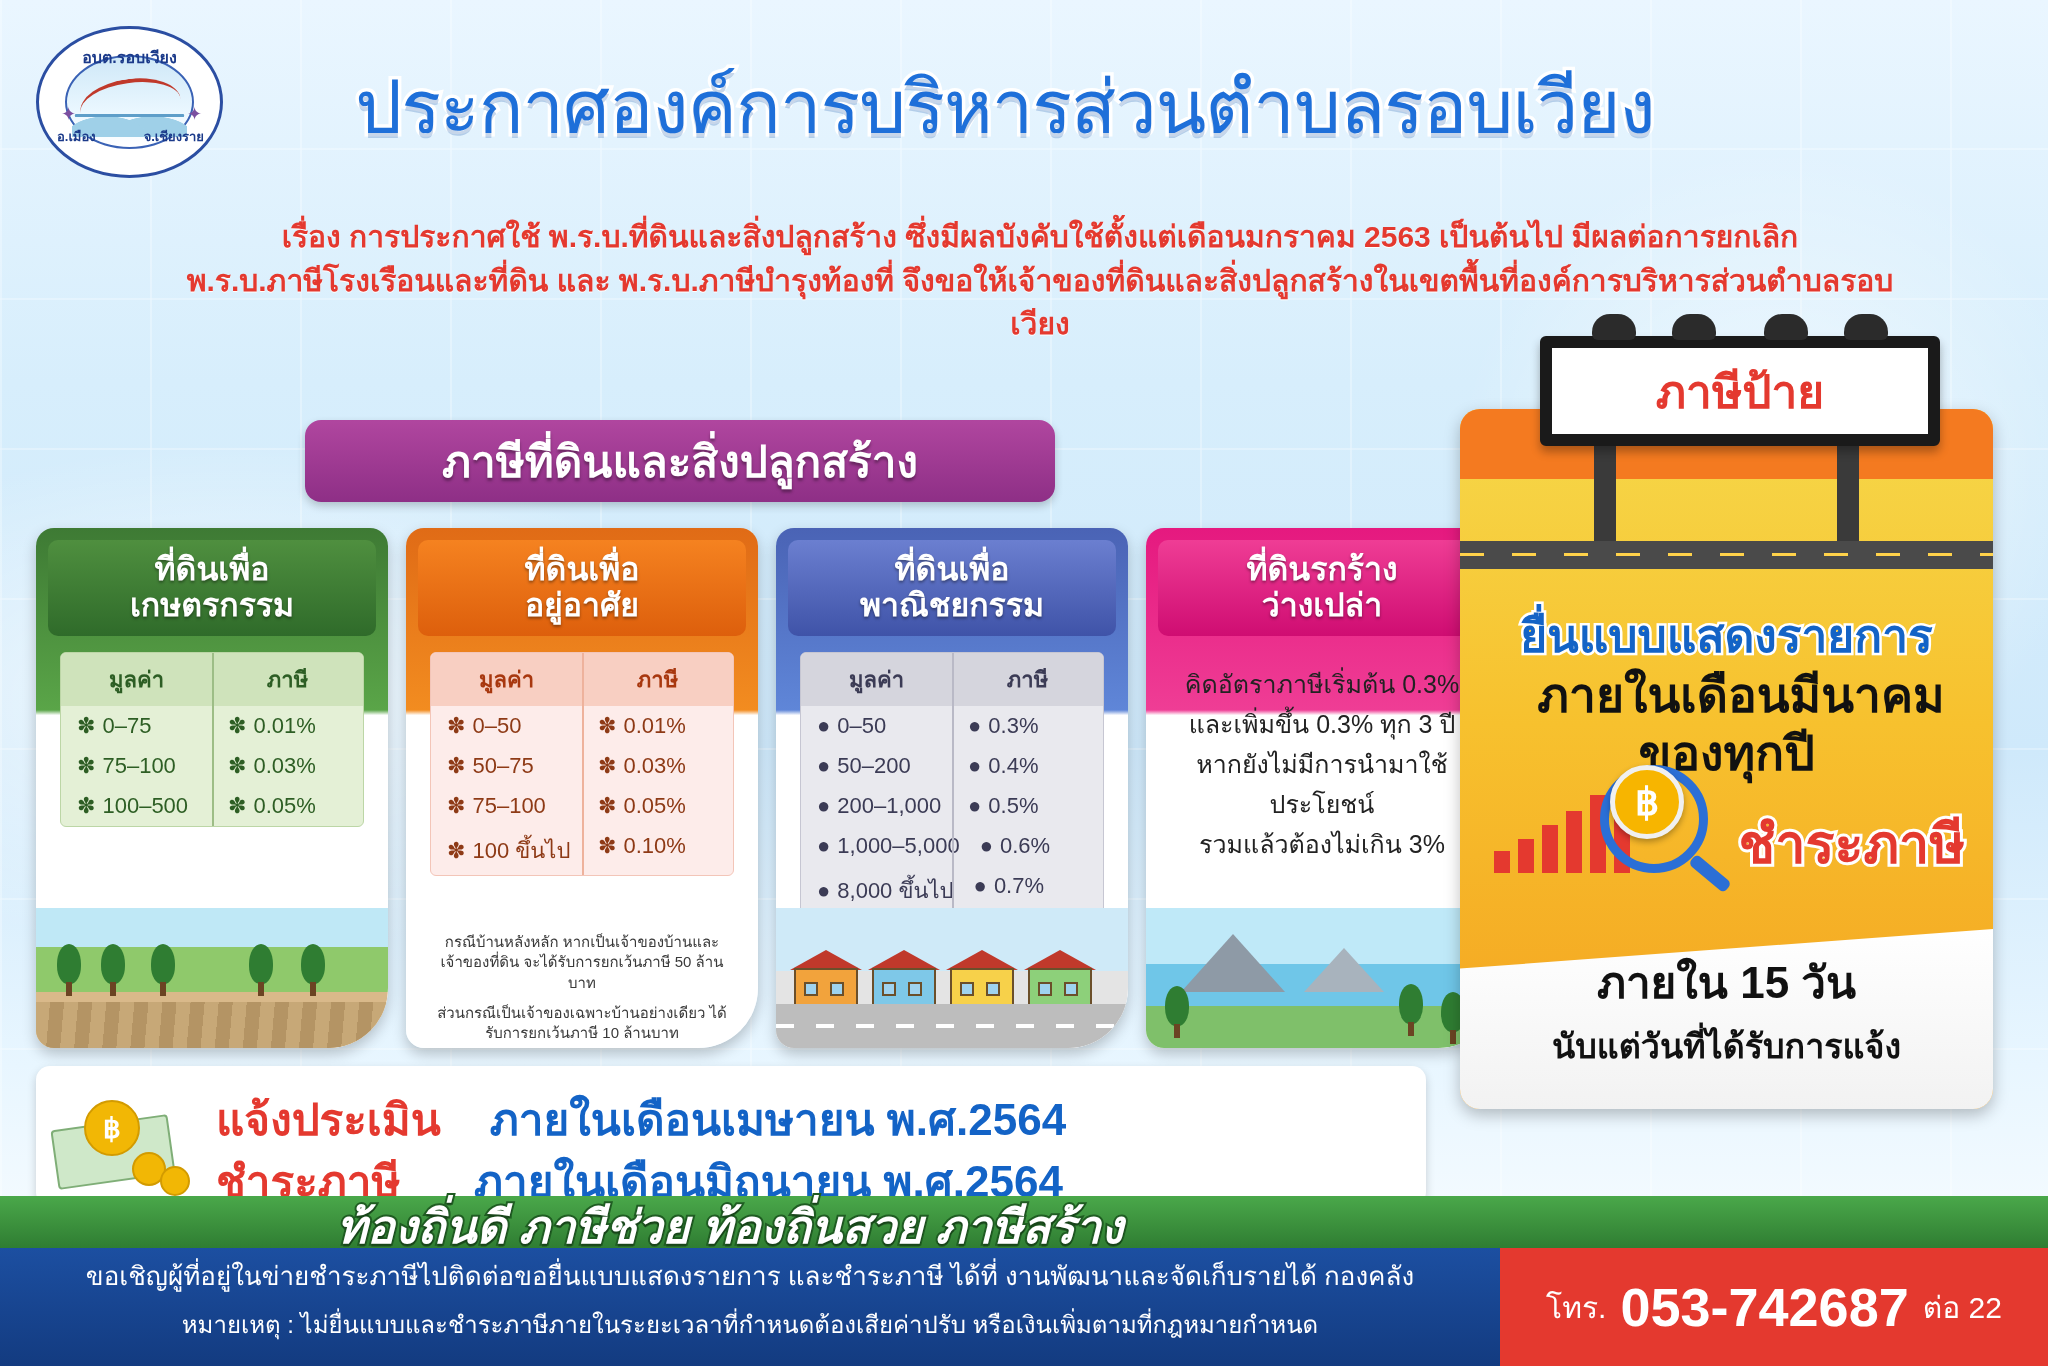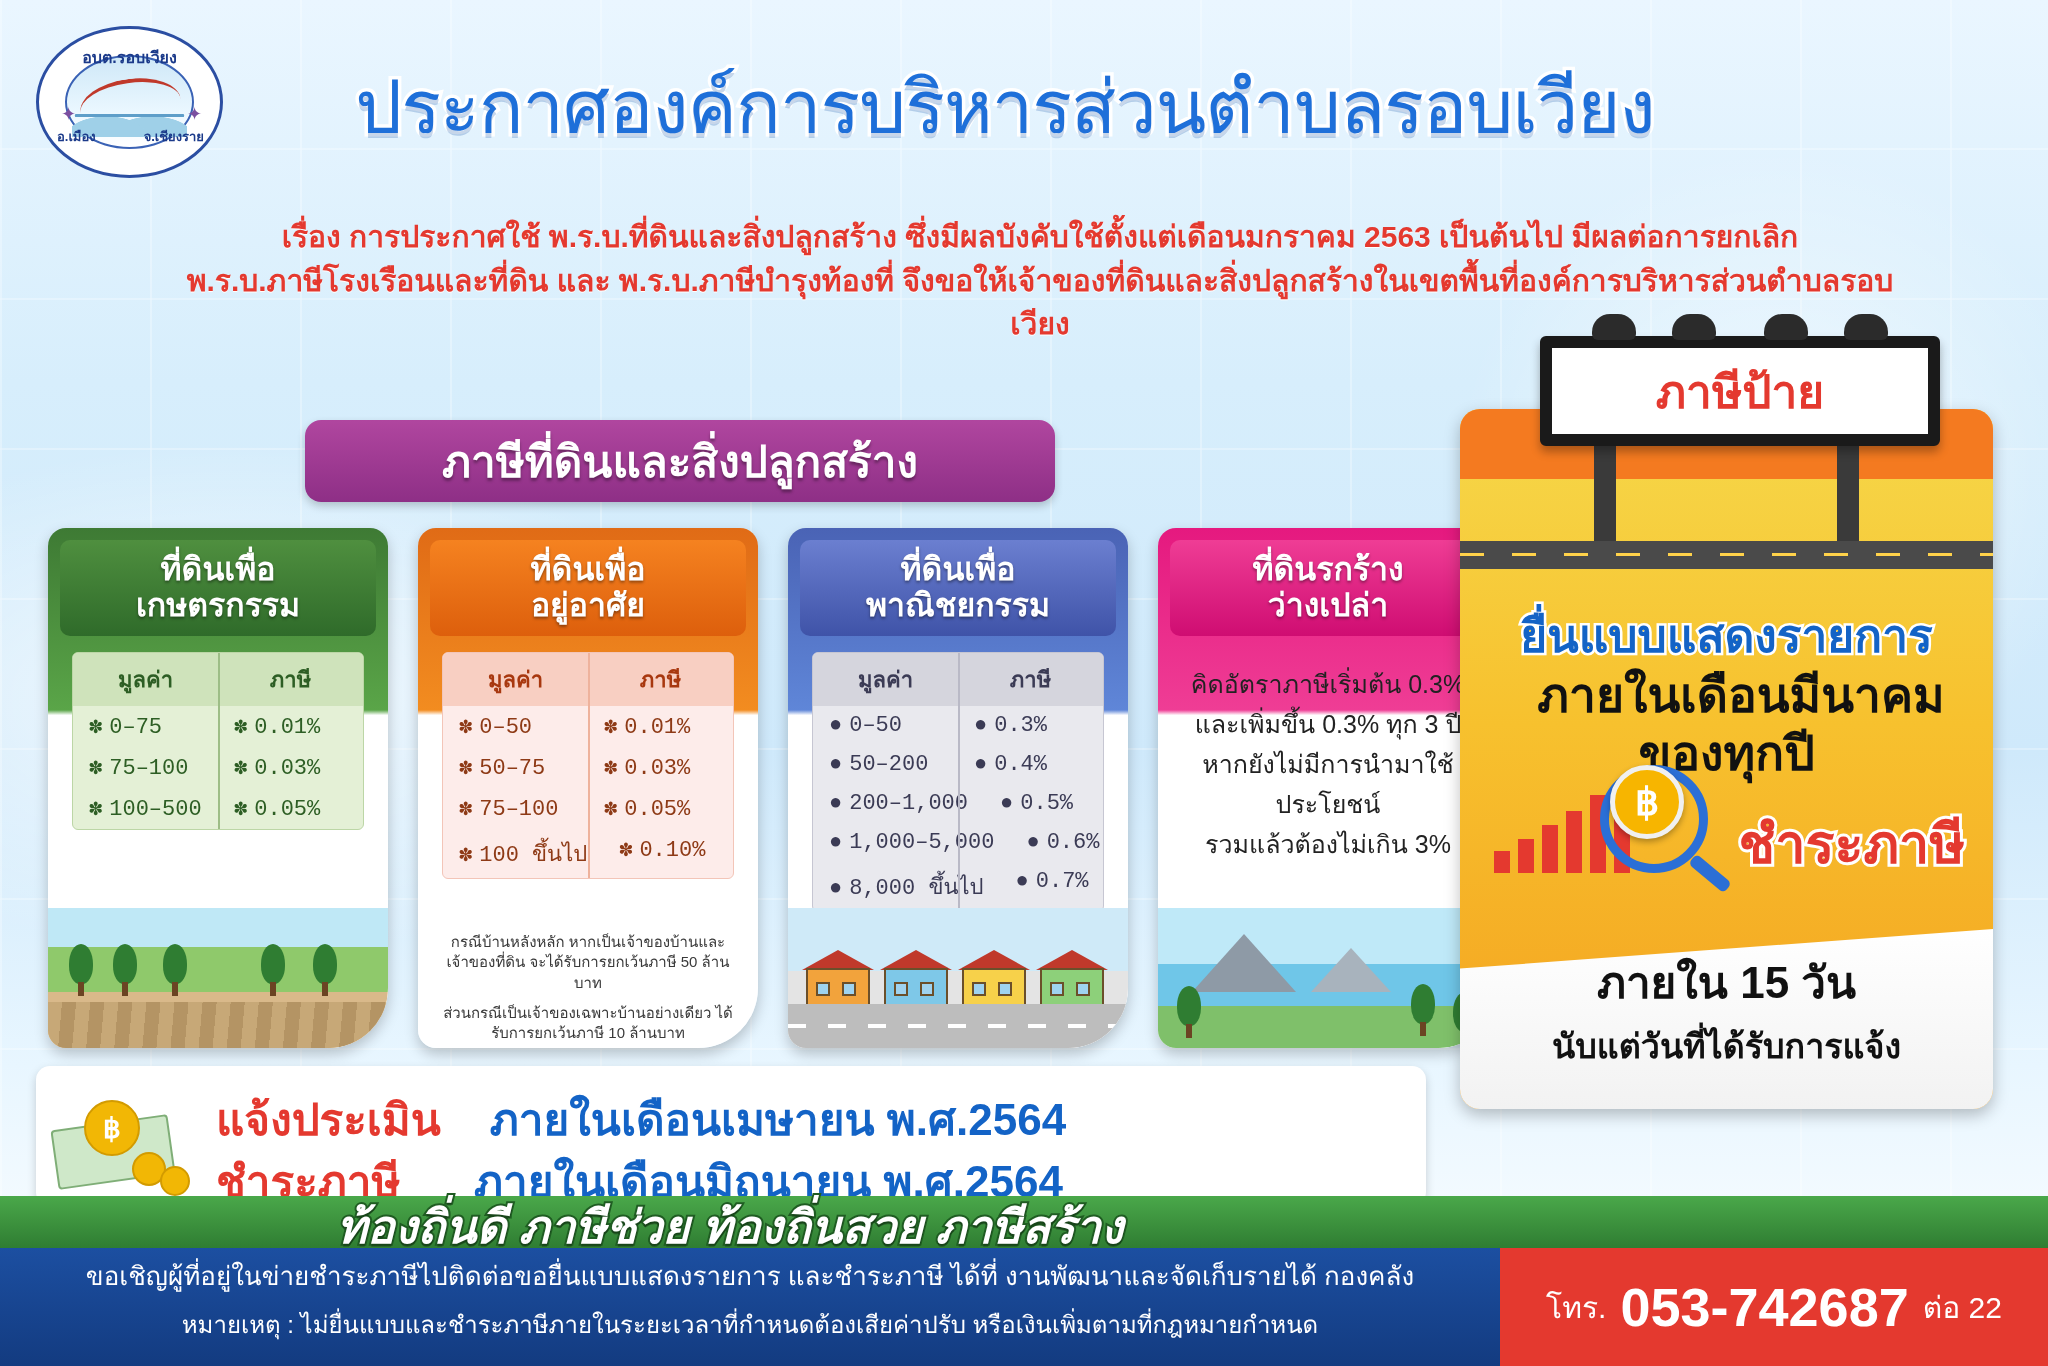--- a/index.html
+++ b/index.html
@@ -98,38 +98,37 @@
     box-shadow:0 4px 8px rgba(0,0,0,.2);
   }
 
   
   .card { position:absolute; top:528px; width:352px; height:520px; }
   .card .shell {
     position:absolute; inset:0;
     border-radius:18px 18px 60px 18px;
     box-shadow:0 6px 14px rgba(0,0,0,.22);
     overflow:hidden;
-    margin-left:12px;
   }
   .card .head {
     position:absolute; left:12px; right:12px; top:12px; height:96px;
     border-radius:10px;
     display:flex;flex-direction:column;align-items:center;justify-content:center;
     color:#fff; font-weight:bold; font-size:32px; line-height:1.12;
     text-shadow:0 2px 3px rgba(0,0,0,.4);
     text-align:center;
   }
   .tbl {
     position:absolute; left:24px; right:24px; top:124px;
     border-radius:6px; overflow:hidden; font-size:22px;
   }
   .tbl .thead { display:flex; font-weight:bold; }
   .tbl .thead > div { flex:1; text-align:center; padding:9px 0; }
   .tbl .row { display:flex; }
-  .tbl .row > div { flex:1; padding:7px 16px 7px 16px; white-space:nowrap;font-family:Liberation Mono, monospace; }
+  .tbl .row > div { flex:1; padding:7px 4px 7px 16px; white-space:nowrap; }
   .tbl .row .bullet { margin-right:7px; }
   .divline { position:absolute; top:0; bottom:0; left:50%; width:2px; }
 
   
   #card1 { left:36px; }
   #card1 .shell { background:linear-gradient(180deg,#3e7a34 0%, #5aa548 35%, #ffffff 36%, #ffffff 100%); }
   #card1 .head { background:linear-gradient(180deg,#4f8f3f,#2f6b2a); }
   #card1 .tbl { background:#e4f0d6; border:1px solid #bcd6a6; }
   #card1 .thead { background:#cfe3bb; color:#2d5e24; }
   #card1 .row > div { color:#2d5e24; }

